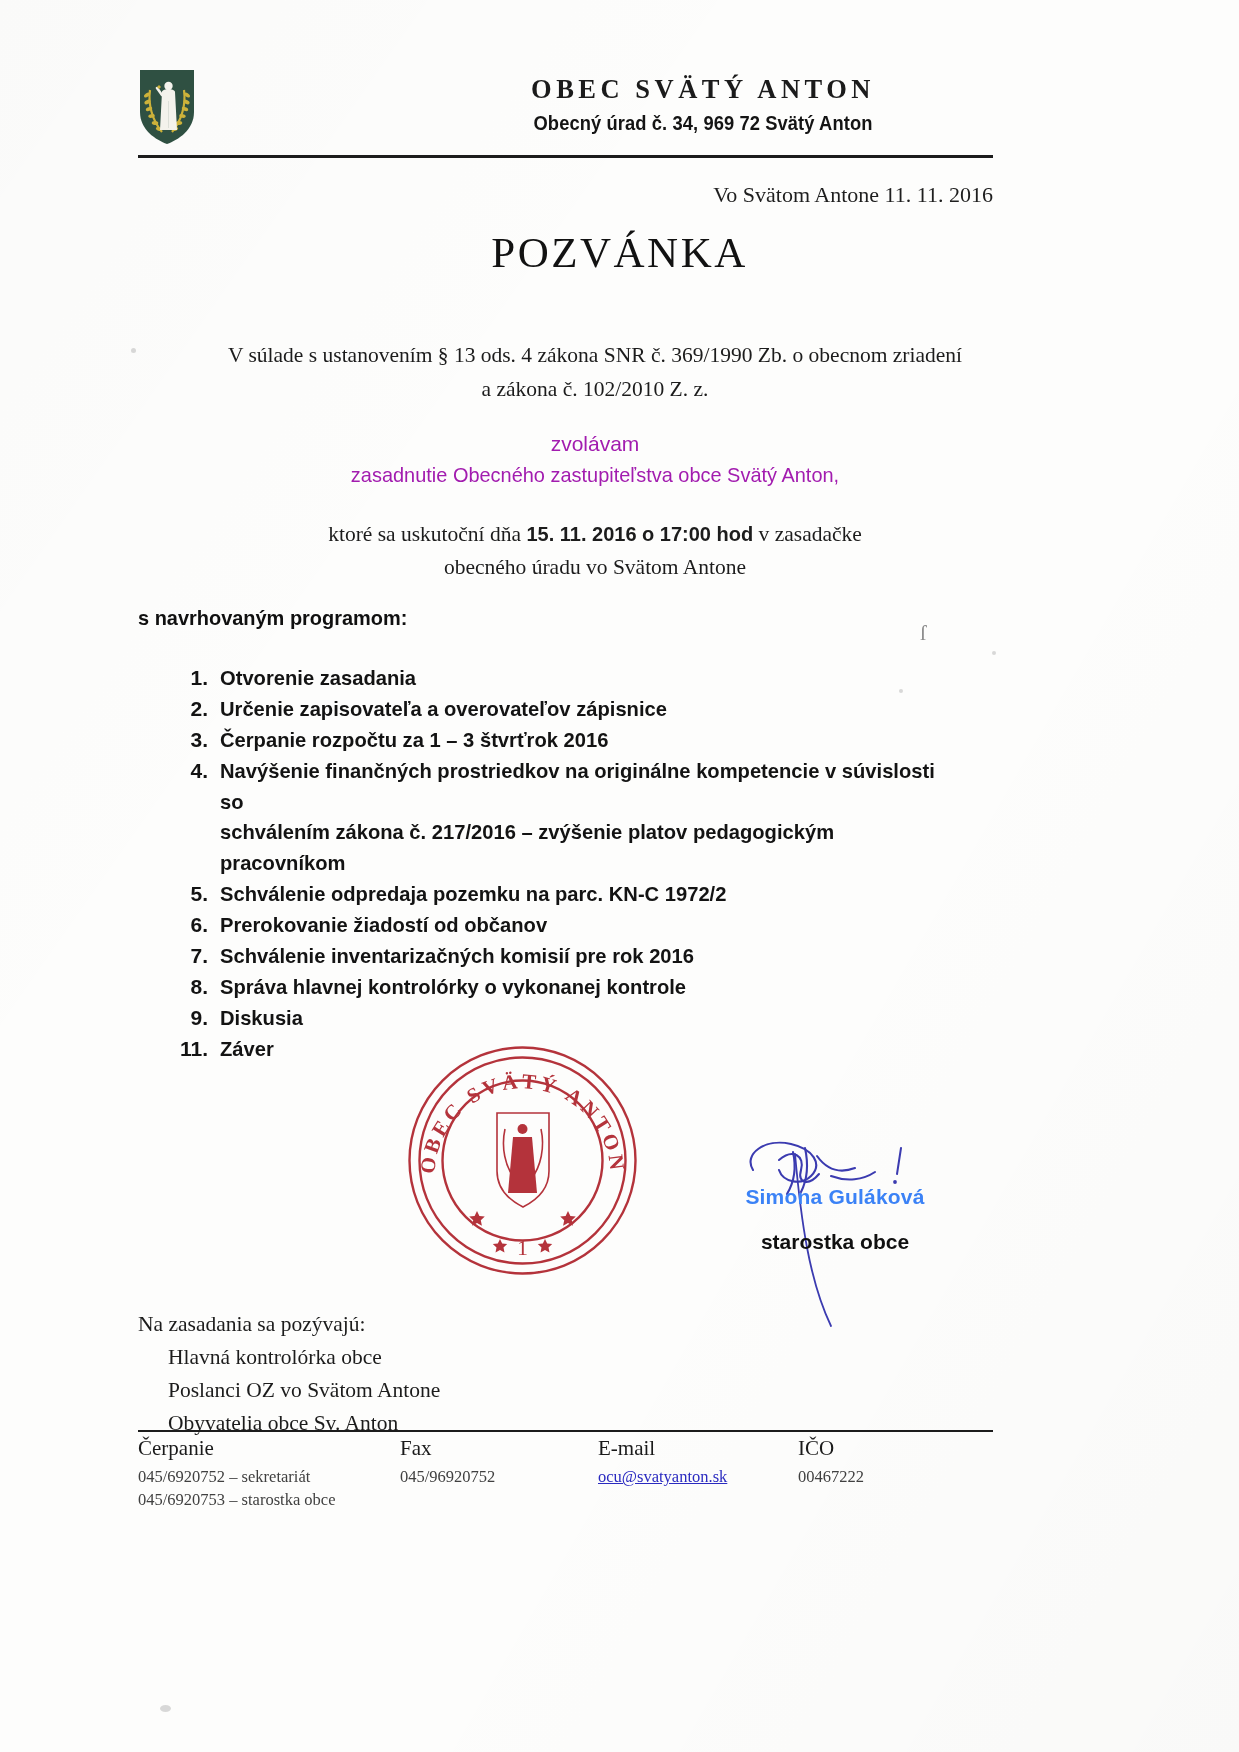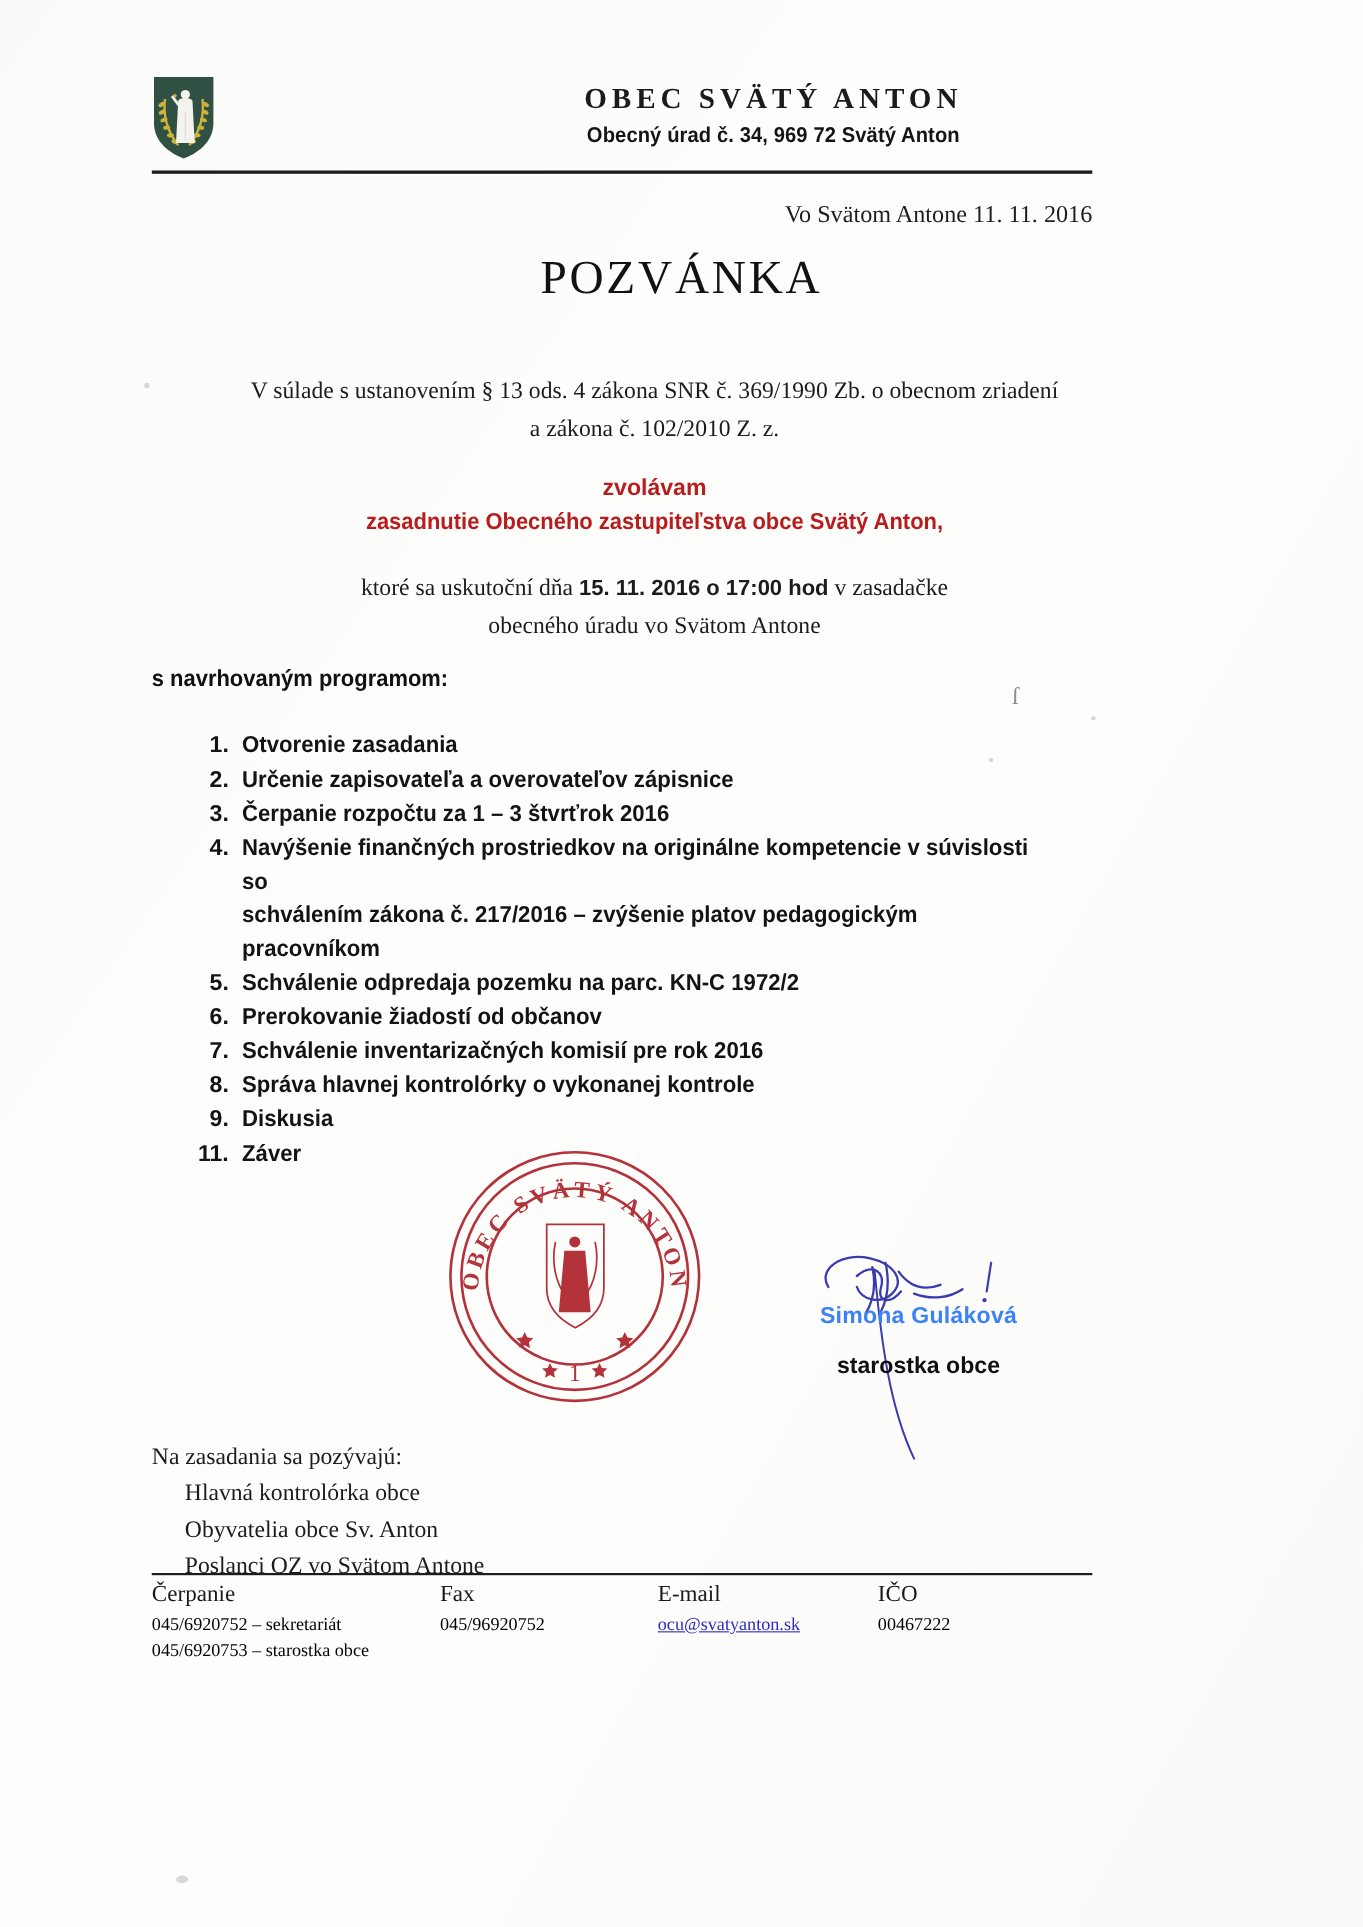--- a/index.html
+++ b/index.html
@@ -117,22 +117,22 @@
   .intro .l2 { display: block; }
 
   .summon {
     position: absolute;
     left: 150px;
     width: 890px;
     top: 428px;
     text-align: center;
     font-size: 21px;
     line-height: 31px;
-    font-weight: bold;
-    color: #b91c1c;
+    font-weight: normal;
+    color: #a21caf;
     font-family: "Liberation Sans", sans-serif;
   }
   .summon .body-line {
     display: block;
     transform: scaleX(0.95);
   }
 
   .when {
     position: absolute;
     left: 150px;
@@ -271,21 +271,21 @@
   .fcol.c3 { width: 200px; }
   .fcol.c4 { width: 180px; }
   .fhead {
     font-size: 21px;
     color: #1a1a1a;
     margin-bottom: 4px;
   }
   .fline {
     font-size: 16.5px;
     line-height: 23px;
-    color: #000000;
+    color: #404040;
   }
   .fline.link {
     color: #2a2ac0;
     text-decoration: underline;
   }
 
   
   .speck {
     position: absolute;
     background: #b9b9b9;
@@ -463,22 +463,22 @@
   </div>
 
   <div class="signature-block">
     <div class="sig-name">Simona Guláková</div>
     <div class="sig-role">starostka obce</div>
   </div>
 
   <div class="invited">
     <span class="lead">Na zasadania sa pozývajú:</span>
     <span class="sub">Hlavná kontrolórka obce</span>
+    <span class="sub">Poslanci OZ vo Svätom Antone</span>
     <span class="sub">Obyvatelia obce Sv. Anton</span>
-    <span class="sub">Poslanci OZ vo Svätom Antone</span>
   </div>
 
   <div class="rule-bottom"></div>
   <div class="footer" id="footer-cols">
       <div class="fcol c1">
         <div class="fhead">Čerpanie</div>
         <div class="fline">045/6920752 – sekretariát</div>
         <div class="fline">045/6920753 – starostka obce</div>
       </div>
       <div class="fcol c2">

